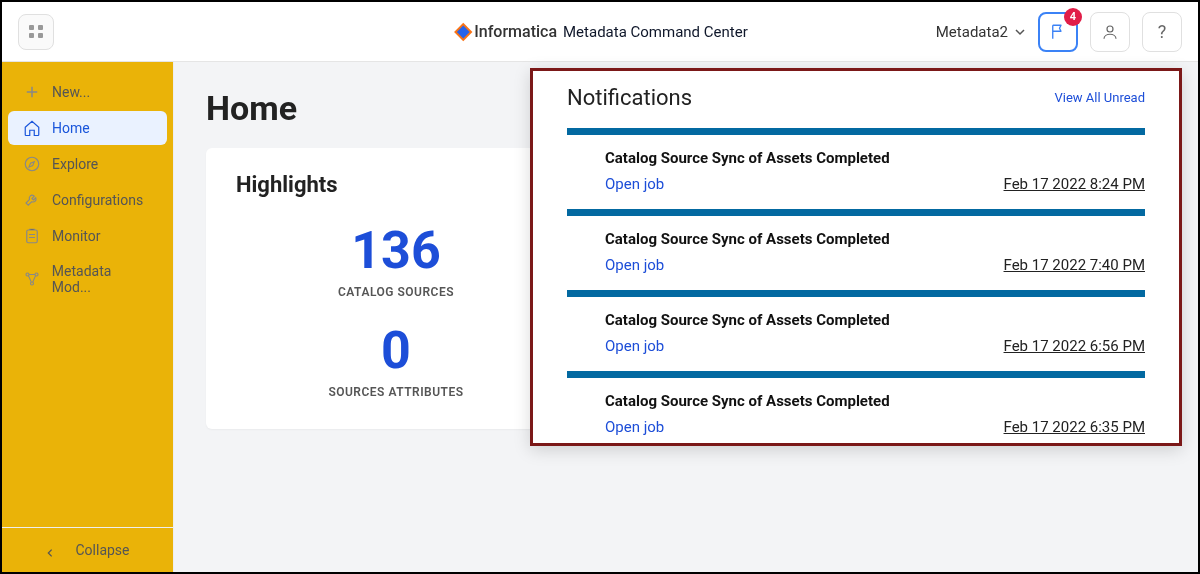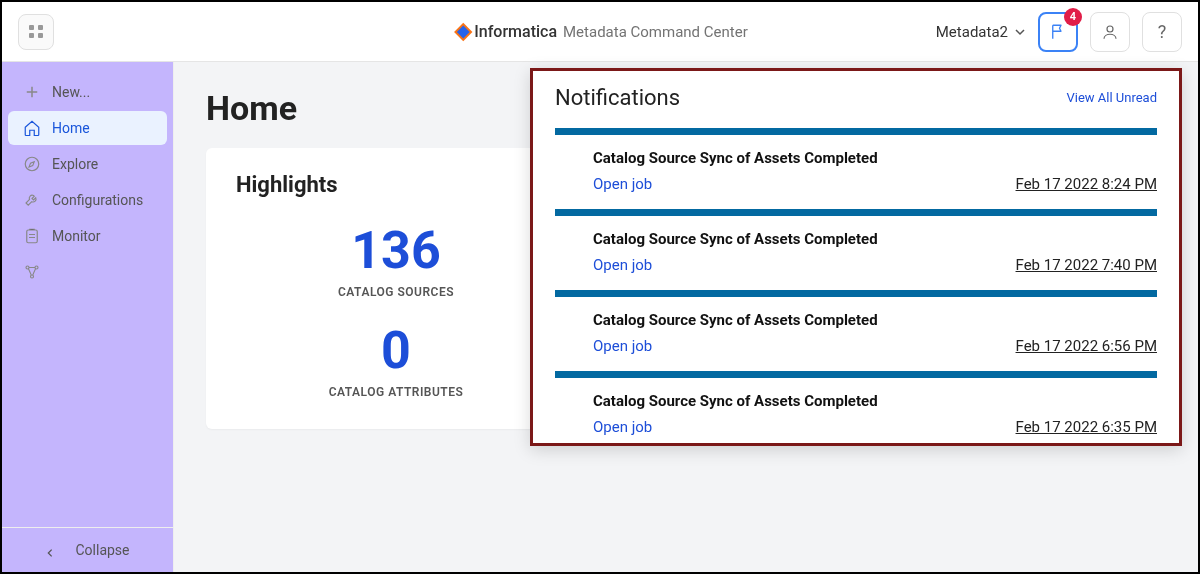--- a/index.html
+++ b/index.html
@@ -4,42 +4,42 @@
 <style>
   * { box-sizing: border-box; margin: 0; padding: 0; font-family: -apple-system, BlinkMacSystemFont, "Segoe UI", Roboto, sans-serif; }
   body { width: 1200px; height: 574px; background: #fff; overflow: hidden; position: relative; border: 2px solid #000; }
   .header { height: 60px; display: flex; align-items: center; padding: 0 16px; border-bottom: 1px solid #e5e5e5; }
   .apps-btn { width: 36px; height: 36px; border: 1px solid #e0e0e0; border-radius: 8px; display:flex; align-items:center; justify-content:center; background:#fafafa; cursor:pointer; }
   .dots { width: 14px; height: 14px; display:grid; grid-template-columns: 1fr 1fr; gap:3px; }
   .dots span { width:5px; height:5px; background:#999; border-radius:1px; }
   .brand { display:flex; align-items:center; margin-left: auto; margin-right: auto; gap: 0; position:absolute; left:50%; transform:translateX(-50%); }
   .brand-logo { width:22px; height:22px; }
   .brand-name { font-size: 16px; color:#333; font-weight:500; }
-  .brand-sub { font-size: 15px; color:#737373; margin-left: 6px; }
+  .brand-sub { font-size: 15px; color:#0f172a; margin-left: 6px; }
   .header-right { margin-left:auto; display:flex; align-items:center; gap:12px; }
   .workspace { display:flex; align-items:center; gap:6px; color:#333; font-size:15px; cursor:pointer; }
   .icon-btn { width:40px; height:40px; border:1px solid #e0e0e0; border-radius:8px; display:flex; align-items:center; justify-content:center; cursor:pointer; position:relative; background:#fff; }
   .icon-btn.active { border:2px solid #3b82f6; }
   .badge { position:absolute; top:-6px; right:-6px; background:#e11d48; color:#fff; font-size:11px; min-width:18px; height:18px; border-radius:9px; display:flex; align-items:center; justify-content:center; font-weight:600; }
   .layout { display:flex; height: calc(100% - 60px); }
-  .sidebar { width: 172px; background:#c4b5fd; border-right:1px solid #eee; display:flex; flex-direction:column; padding-top:12px; }
+  .sidebar { width: 172px; background:#eab308; border-right:1px solid #eee; display:flex; flex-direction:column; padding-top:12px; }
   .nav-item { display:flex; align-items:center; gap:10px; padding:8px 14px; font-size:14px; color:#555; cursor:pointer; border-radius:6px; margin: 1px 6px; }
   .nav-item.active { background:#eaf2ff; color:#1a56db; }
   .nav-icon { width:20px; display:flex; align-items:center; justify-content:center; }
   .collapse { margin-top:auto; border-top:1px solid #eee; padding:14px 20px; font-size:14px; color:#555; cursor:pointer; display:flex; align-items:flex-end; gap:20px; justify-content:center;}
   .main { flex:1; background:#f3f4f6; padding: 26px 32px; overflow:hidden; position:relative; }
   .page-title { font-size:34px; font-weight:700; color:#222; margin-bottom: 20px; }
   .card { background:#fff; border-radius:6px; padding: 24px 30px 30px; box-shadow: 0 1px 2px rgba(0,0,0,0.04); }
   .card h2 { font-size:22px; font-weight:700; color:#222; margin-bottom: 28px; }
   .stats { display:flex; gap:60px; }
   .stat { text-align:center; flex:0 0 auto; width:200px; }
   .stat-num { font-size:52px; font-weight:700; color:#1d4ed8; line-height:1; }
   .stat-label { font-size:12px; font-weight:600; color:#555; letter-spacing:0.5px; margin-top:8px; }
   
-  .notif-panel { position:absolute; top:66px; right:16px; width:652px; height:378px; background:#fff; border:3px solid #7b1818; box-shadow:0 4px 16px rgba(0,0,0,0.15); z-index:50; padding: 14px 22px 0; overflow:hidden; }
+  .notif-panel { position:absolute; top:66px; right:16px; width:652px; height:378px; background:#fff; border:3px solid #7b1818; box-shadow:0 4px 16px rgba(0,0,0,0.15); z-index:50; padding: 14px 34px 0; overflow:hidden; }
   .notif-head { display:flex; align-items:center; justify-content:space-between; margin-bottom: 18px; }
   .notif-title { font-size:22px; color:#222; }
   .view-all { color:#1d4ed8; font-size:13px; cursor:pointer;margin-left:7px; }
   .notif-item { border-top:7px solid #0369a1; padding: 14px 0 16px 38px; position:relative; }
   .notif-item:first-of-type { border-top:none; }
   .notif-item h4 { font-size:15px; font-weight:700; color:#111; margin-bottom:8px; }
   .notif-row { display:flex; justify-content:space-between; align-items:center; }
   .open-job { color:#1d4ed8; font-size:15px; cursor:pointer; }
   .notif-time { color:#222; font-size:15px; text-decoration:underline; }
   svg { display:block; }
@@ -137,39 +137,40 @@
     </div>
     <div class="nav-item">
       <span class="nav-icon">
         <svg width="18" height="18" viewBox="0 0 24 24">
             <circle cx="6" cy="6" r="2" stroke="#888" stroke-width="1.5" fill="none"></circle>
             <circle cx="18" cy="6" r="2" stroke="#888" stroke-width="1.5" fill="none"></circle>
             <circle cx="12" cy="18" r="2" stroke="#888" stroke-width="1.5" fill="none"></circle>
             <path d="M7 7l4 9M17 7l-4 9M8 6h8" stroke="#888" stroke-width="1.4"></path>
           </svg>
       </span>
+      <span>Metadata Mod...</span>
     </div>
     <div class="collapse">
       <svg width="10" height="10" viewBox="0 0 12 12">
           <path d="M8 2L4 6l4 4" stroke="#555" stroke-width="1.5" fill="none"></path>
         </svg>
       <span>Collapse</span>
     </div>
   </div>
 
   <div class="main">
     <h1 class="page-title">Home</h1>
     <div class="card">
       <h2>Highlights</h2>
       <div class="stats">
         <div class="stat" style="margin-left:60px;">
           <div class="stat-num">136</div>
           <div class="stat-label">CATALOG SOURCES</div>
           <div class="stat-num" style="margin-top:26px;">0</div>
-          <div class="stat-label">CATALOG ATTRIBUTES</div>
+          <div class="stat-label">SOURCES ATTRIBUTES</div>
         </div>
         <div class="stat" style="margin-left:30px; align-self:flex-end;">
           <div class="stat-label">DATA CLASSIFICATIONS</div>
         </div>
       </div>
     </div>
   </div>
 </div>
 
 <div class="notif-panel">

